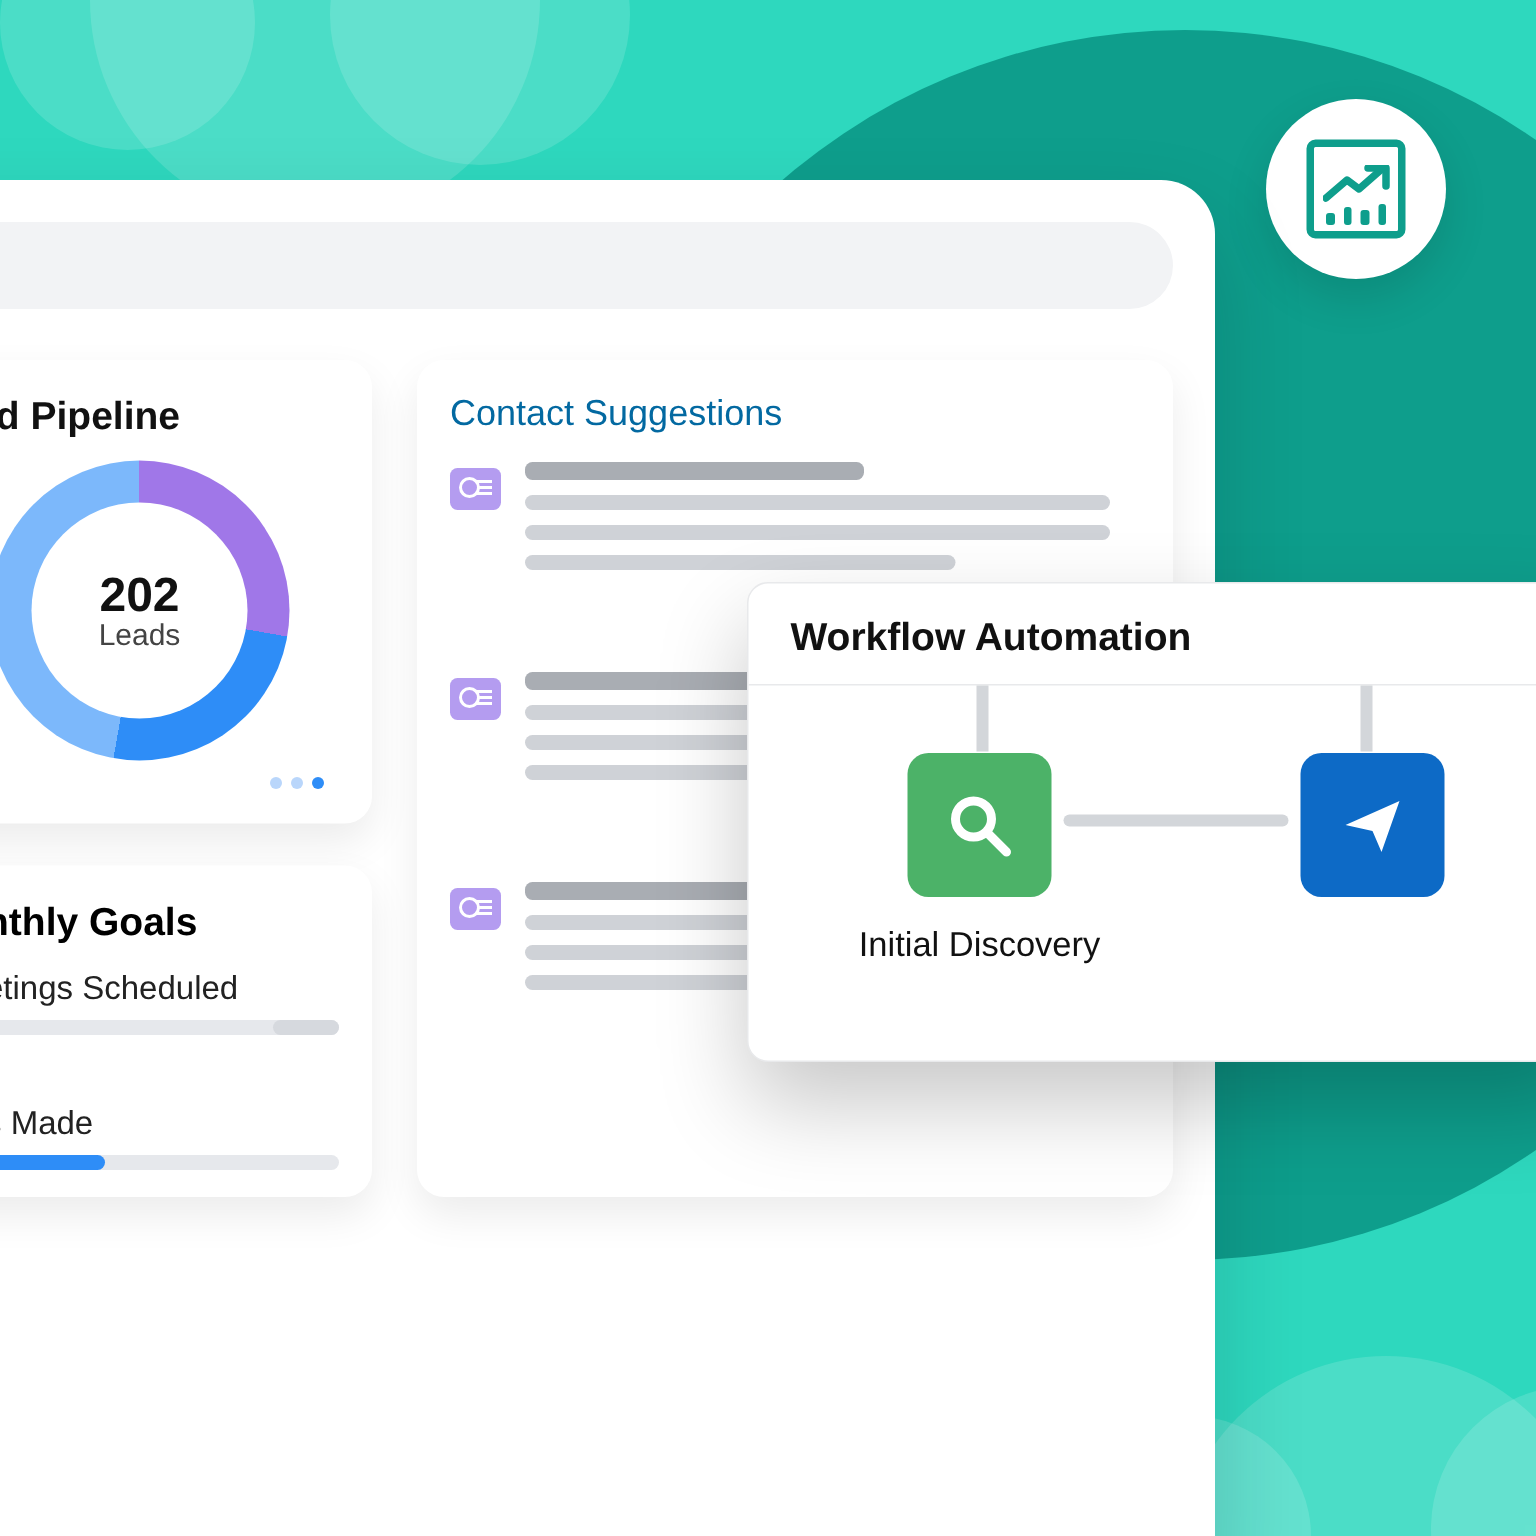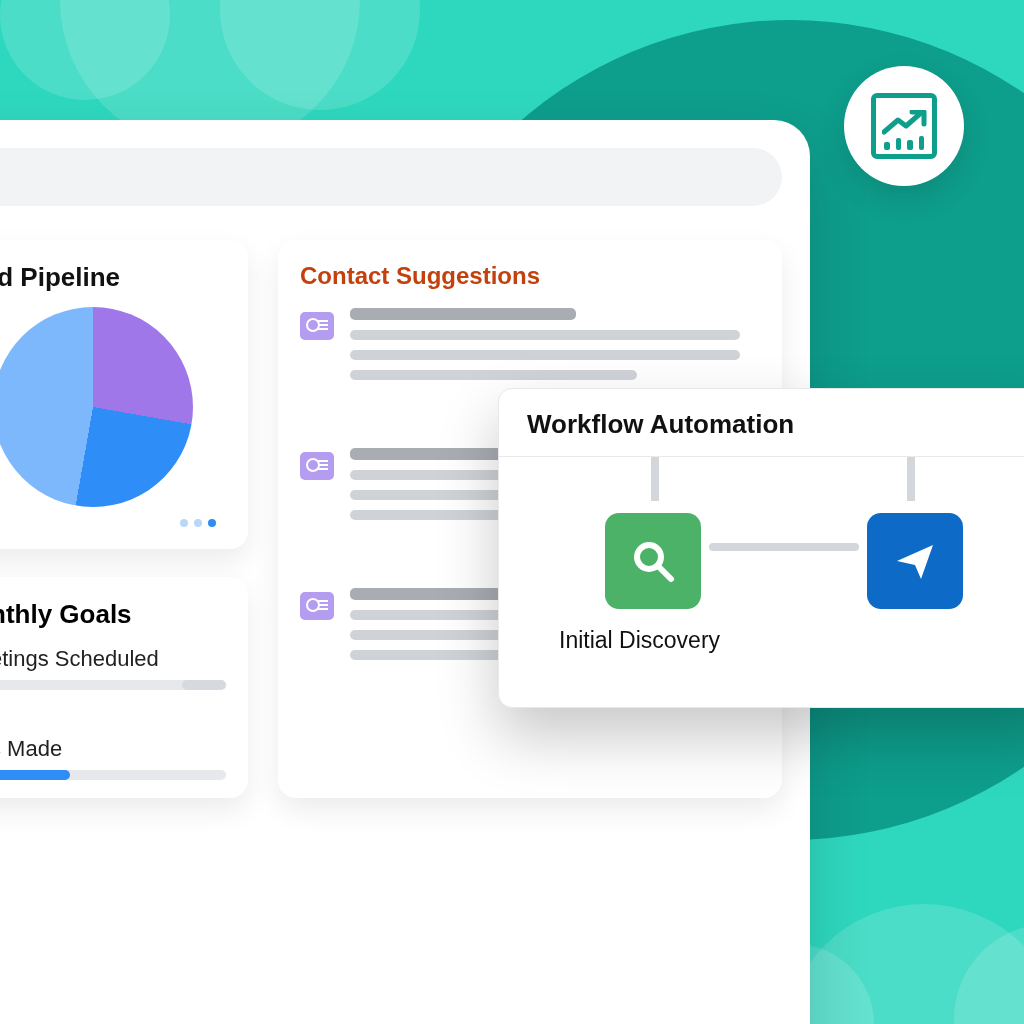--- a/index.html
+++ b/index.html
@@ -86,21 +86,21 @@
   
   .goals h3 { font-size:26px; font-weight:700; margin-left:30px; }
   .goal { margin-top:16px; margin-left:30px; }
   .goal .gl { font-size:22px; color:#222; margin-bottom:8px; }
   .track { width:100%; height:10px; border-radius:6px; background:#e6e8ec; position:relative; }
   .track .fill { position:absolute; left:0; top:0; bottom:0; border-radius:6px; background:#2e8df7; }
   .track.seg::after { content:""; position:absolute; right:0; top:0; bottom:0; width:44px; border-radius:6px; background:#d6d9de; }
 
   
   .contacts { flex:1; }
-  .contacts h3 { font-size:24px; font-weight:700; color:#c2410c; margin-bottom:18px; }
+  .contacts h3 { font-size:24px; font-weight:400; color:#0369a1; margin-bottom:18px; }
   .contact { display:flex; gap:16px; margin-bottom:28px; }
   .contact .picon {
     width:34px; height:28px; border-radius:5px; background:#b49cf0;
     position:relative; flex:0 0 34px; margin-top:4px;
   }
   .contact .picon::before {
     content:""; position:absolute; left:6px; top:6px; width:10px; height:10px; border-radius:50%;
     border:2px solid #fff;
   }
   .contact .picon::after {
@@ -114,21 +114,21 @@
   
   .workflow {
     position:absolute; top:388px; left:498px; width:562px;
     background:#fff; border-radius:14px;
     box-shadow: 0 28px 60px rgba(0,0,0,0.22);
     border:1px solid #e8e9eb; overflow:hidden;
   }
   .workflow .wf-head { padding:20px 28px 16px; border-bottom:1px solid #e8e9eb; }
   .workflow .wf-head h3 { font-size:26px; font-weight:600; color:#111; }
   .workflow .wf-body { position:relative; height:250px; }
-  .wf-node { position:absolute; top:56px; width:188px; }
+  .wf-node { position:absolute; top:45px; width:188px; text-align:center; }
   .wf-node.left { left:60px; }
   .wf-node.right { right:50px; }
   .wf-icon { width:96px; height:96px; border-radius:14px; margin:0 auto 18px; display:flex; align-items:center; justify-content:center; }
   .wf-icon.green { background:#4cb268; }
   .wf-icon.blue  { background:#0d6ac6; }
   .wf-node .lbl { font-size:23px; color:#111; }
   .wf-connect { position:absolute; top:86px; left:210px; right:200px; height:8px; background:#d3d6da; border-radius:4px; }
   .wf-up1 { position:absolute; top:0; left:152px; width:8px; height:44px; background:#d3d6da; }
   .wf-up2 { position:absolute; top:0; right:144px; width:8px; height:44px; background:#d3d6da; }
 
@@ -162,20 +162,24 @@
 
   <div class="panel">
     <input class="searchbar" placeholder="" style="">
 
     <div class="dash">
       <div class="leftcol">
         <div class="card pipeline">
           <h3>ld Pipeline</h3>
           <div class="donut-wrap">
             <div class="donut"></div>
+            <div class="donut-hole">
+              <div class="num">202</div>
+              <div class="lbl">Leads</div>
+            </div>
           </div>
           <div class="dots">
             <span></span><span></span><span class="active"></span>
           </div>
         </div>
 
         <div class="card goals">
           <h3>nthly Goals</h3>
           <div class="goal">
             <div class="gl">etings Scheduled</div>

